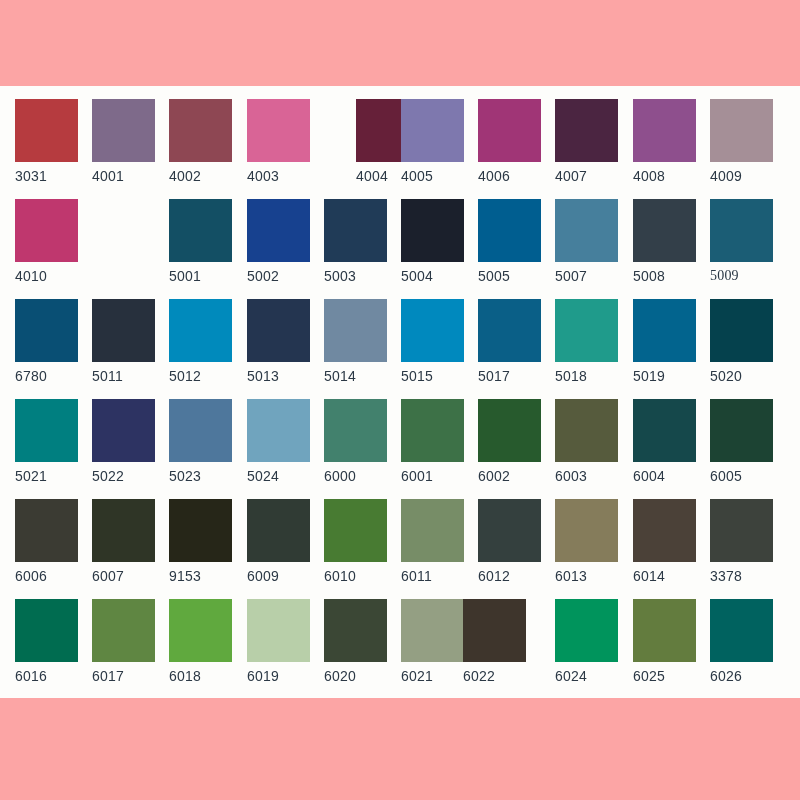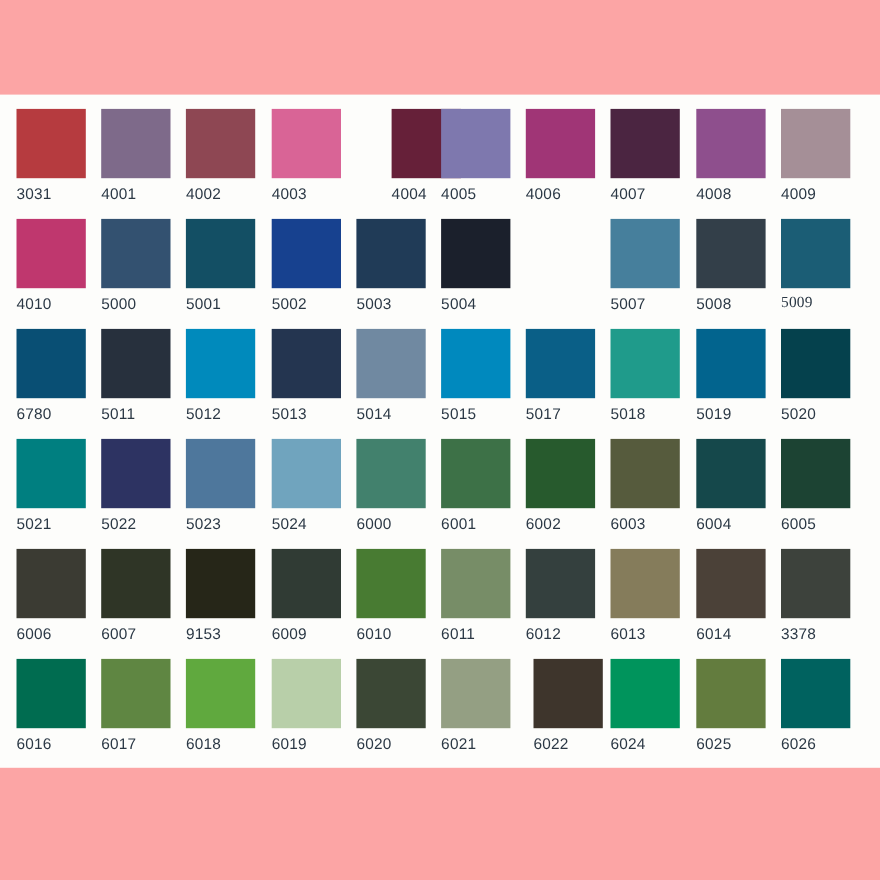--- a/index.html
+++ b/index.html
@@ -116,39 +116,39 @@
         <div class="swatch-cell" style="left: 695px; width: 63px;">
           <div class="swatch-chip" style="width: 63px; height: 63px; background-color: rgb(165, 143, 151);"></div>
           <div class="swatch-label" style="color: rgb(43, 56, 69);">4009</div>
         </div>
       </div>
       <div class="swatch-row" style="height: 100px;">
         <div class="swatch-cell" style="left: 0px; width: 63px;">
           <div class="swatch-chip" style="width: 63px; height: 63px; background-color: rgb(191, 55, 110);"></div>
           <div class="swatch-label" style="color: rgb(43, 56, 69);">4010</div>
         </div>
-        <div class="swatch-cell" style="left: 77px; width: 63px;">
-          <div class="swatch-chip" style="width: 63px; height: 63px; background-color: rgb(51, 81, 112);"></div>
-          <div class="swatch-label" style="color: rgb(43, 56, 69);">5000</div>
-        </div>
         <div class="swatch-cell" style="left: 154px; width: 63px;">
           <div class="swatch-chip" style="width: 63px; height: 63px; background-color: rgb(19, 79, 100);"></div>
           <div class="swatch-label" style="color: rgb(43, 56, 69);">5001</div>
         </div>
         <div class="swatch-cell" style="left: 232px; width: 63px;">
           <div class="swatch-chip" style="width: 63px; height: 63px; background-color: rgb(23, 65, 143);"></div>
           <div class="swatch-label" style="color: rgb(43, 56, 69);">5002</div>
         </div>
         <div class="swatch-cell" style="left: 309px; width: 63px;">
           <div class="swatch-chip" style="width: 63px; height: 63px; background-color: rgb(32, 59, 87);"></div>
           <div class="swatch-label" style="color: rgb(43, 56, 69);">5003</div>
         </div>
         <div class="swatch-cell" style="left: 386px; width: 63px;">
           <div class="swatch-chip" style="width: 63px; height: 63px; background-color: rgb(27, 32, 44);"></div>
           <div class="swatch-label" style="color: rgb(43, 56, 69);">5004</div>
+        </div>
+        <div class="swatch-cell" style="left: 463px; width: 63px;">
+          <div class="swatch-chip" style="width: 63px; height: 63px; background-color: rgb(0, 94, 144);"></div>
+          <div class="swatch-label" style="color: rgb(43, 56, 69);">5005</div>
         </div>
         <div class="swatch-cell" style="left: 540px; width: 63px;">
           <div class="swatch-chip" style="width: 63px; height: 63px; background-color: rgb(70, 127, 156);"></div>
           <div class="swatch-label" style="color: rgb(43, 56, 69);">5007</div>
         </div>
         <div class="swatch-cell" style="left: 618px; width: 64px;">
           <div class="swatch-chip" style="width: 63px; height: 63px; background-color: rgb(51, 63, 73);"></div>
           <div class="swatch-label" style="color: rgb(43, 56, 69);">5008</div>
         </div>
         <div class="swatch-cell" style="left: 695px; width: 63px;">
@@ -300,21 +300,21 @@
           <div class="swatch-label" style="color: rgb(43, 56, 69);">6019</div>
         </div>
         <div class="swatch-cell" style="left: 309px; width: 63px;">
           <div class="swatch-chip" style="width: 63px; height: 63px; background-color: rgb(59, 71, 53);"></div>
           <div class="swatch-label" style="color: rgb(43, 56, 69);">6020</div>
         </div>
         <div class="swatch-cell" style="left: 386px; width: 63px;">
           <div class="swatch-chip" style="width: 63px; height: 63px; background-color: rgb(148, 159, 131);"></div>
           <div class="swatch-label" style="color: rgb(43, 56, 69);">6021</div>
         </div>
-        <div class="swatch-cell" style="left: 470px; width: 63px;">
+        <div class="swatch-cell" style="left: 448px; width: 63px;">
           <div class="swatch-chip" style="width: 63px; height: 63px; background-color: rgb(62, 53, 44);"></div>
           <div class="swatch-label" style="color: rgb(43, 56, 69);">6022</div>
         </div>
         <div class="swatch-cell" style="left: 540px; width: 63px;">
           <div class="swatch-chip" style="width: 63px; height: 63px; background-color: rgb(0, 148, 92);"></div>
           <div class="swatch-label" style="color: rgb(43, 56, 69);">6024</div>
         </div>
         <div class="swatch-cell" style="left: 618px; width: 63px;">
           <div class="swatch-chip" style="width: 63px; height: 63px; background-color: rgb(99, 124, 62);"></div>
           <div class="swatch-label" style="color: rgb(43, 56, 69);">6025</div>

